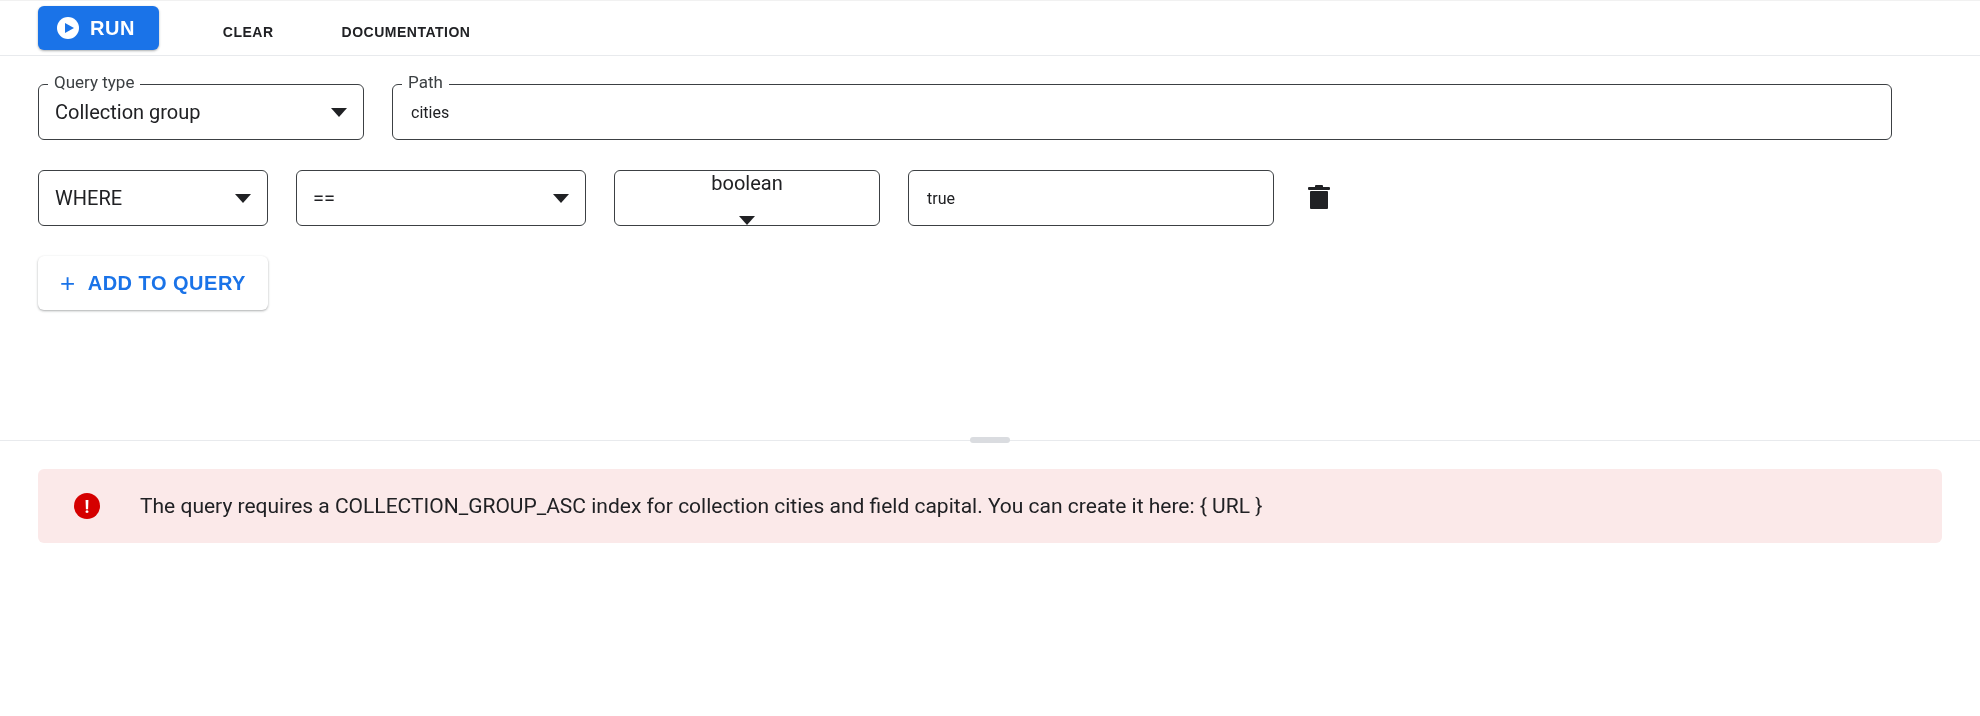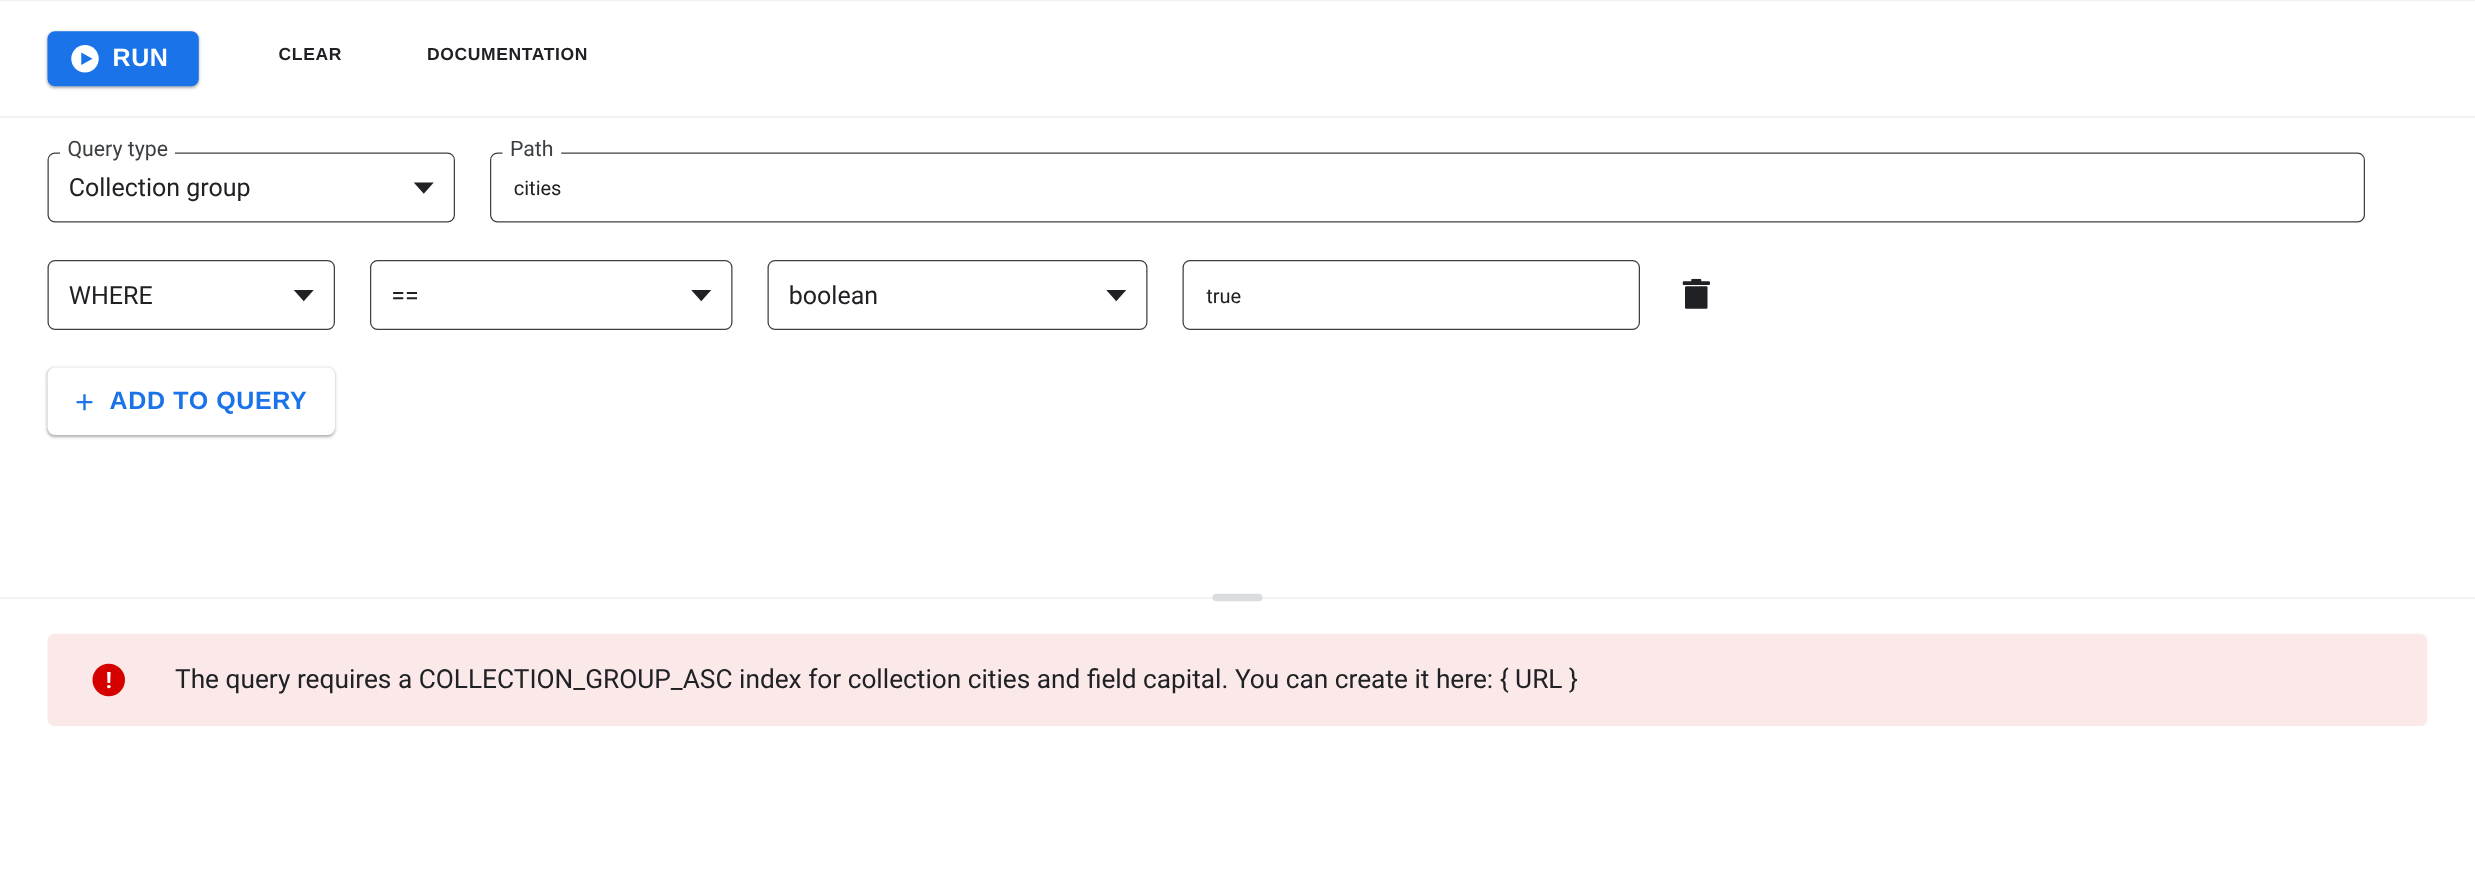--- a/index.html
+++ b/index.html
@@ -1,22 +1,22 @@
 <!DOCTYPE html>
 <html><head>
 <meta charset="utf-8">
 <style>
   * { box-sizing: border-box; }
   html, body { margin: 0; padding: 0; font-family: "Google Sans", "Roboto", "Helvetica Neue", Arial, sans-serif; color: #202124; font-size: 16px; }
   body { width: 1980px; }
 
   .toolbar {
     display: flex;
-    align-items: flex-start;
-    padding: 24px 38px;
+    align-items: flex-end;
+    padding: 5px 38px;
     border-bottom: 1px solid #e8eaed;
     border-top: 1px solid #f1f1f1;
     gap: 60px;
   }
   .run-btn {
     display: inline-flex;
     align-items: center;
     gap: 10px;
     background: #1a73e8;
     color: #fff;
@@ -78,21 +78,21 @@
     border-left:8px solid transparent;
     border-right:8px solid transparent;
     border-top:9px solid #202124;
   }
 
   .w-querytype { width: 326px; }
   .w-path { width: 1500px; }
   .w-where { width: 230px; }
   .w-fieldname { width: 415px; }
   .w-op { width: 290px; }
-  .w-type { width: 304px; }
+  .w-type { width: 266px; flex-direction: column; }
   .w-val { width: 366px; }
 
   input.textinput {
     border:none;
     outline:none;
     font-size:16px;
     width:100%;
     background:transparent;
     color:#202124;
     font-family:inherit;

